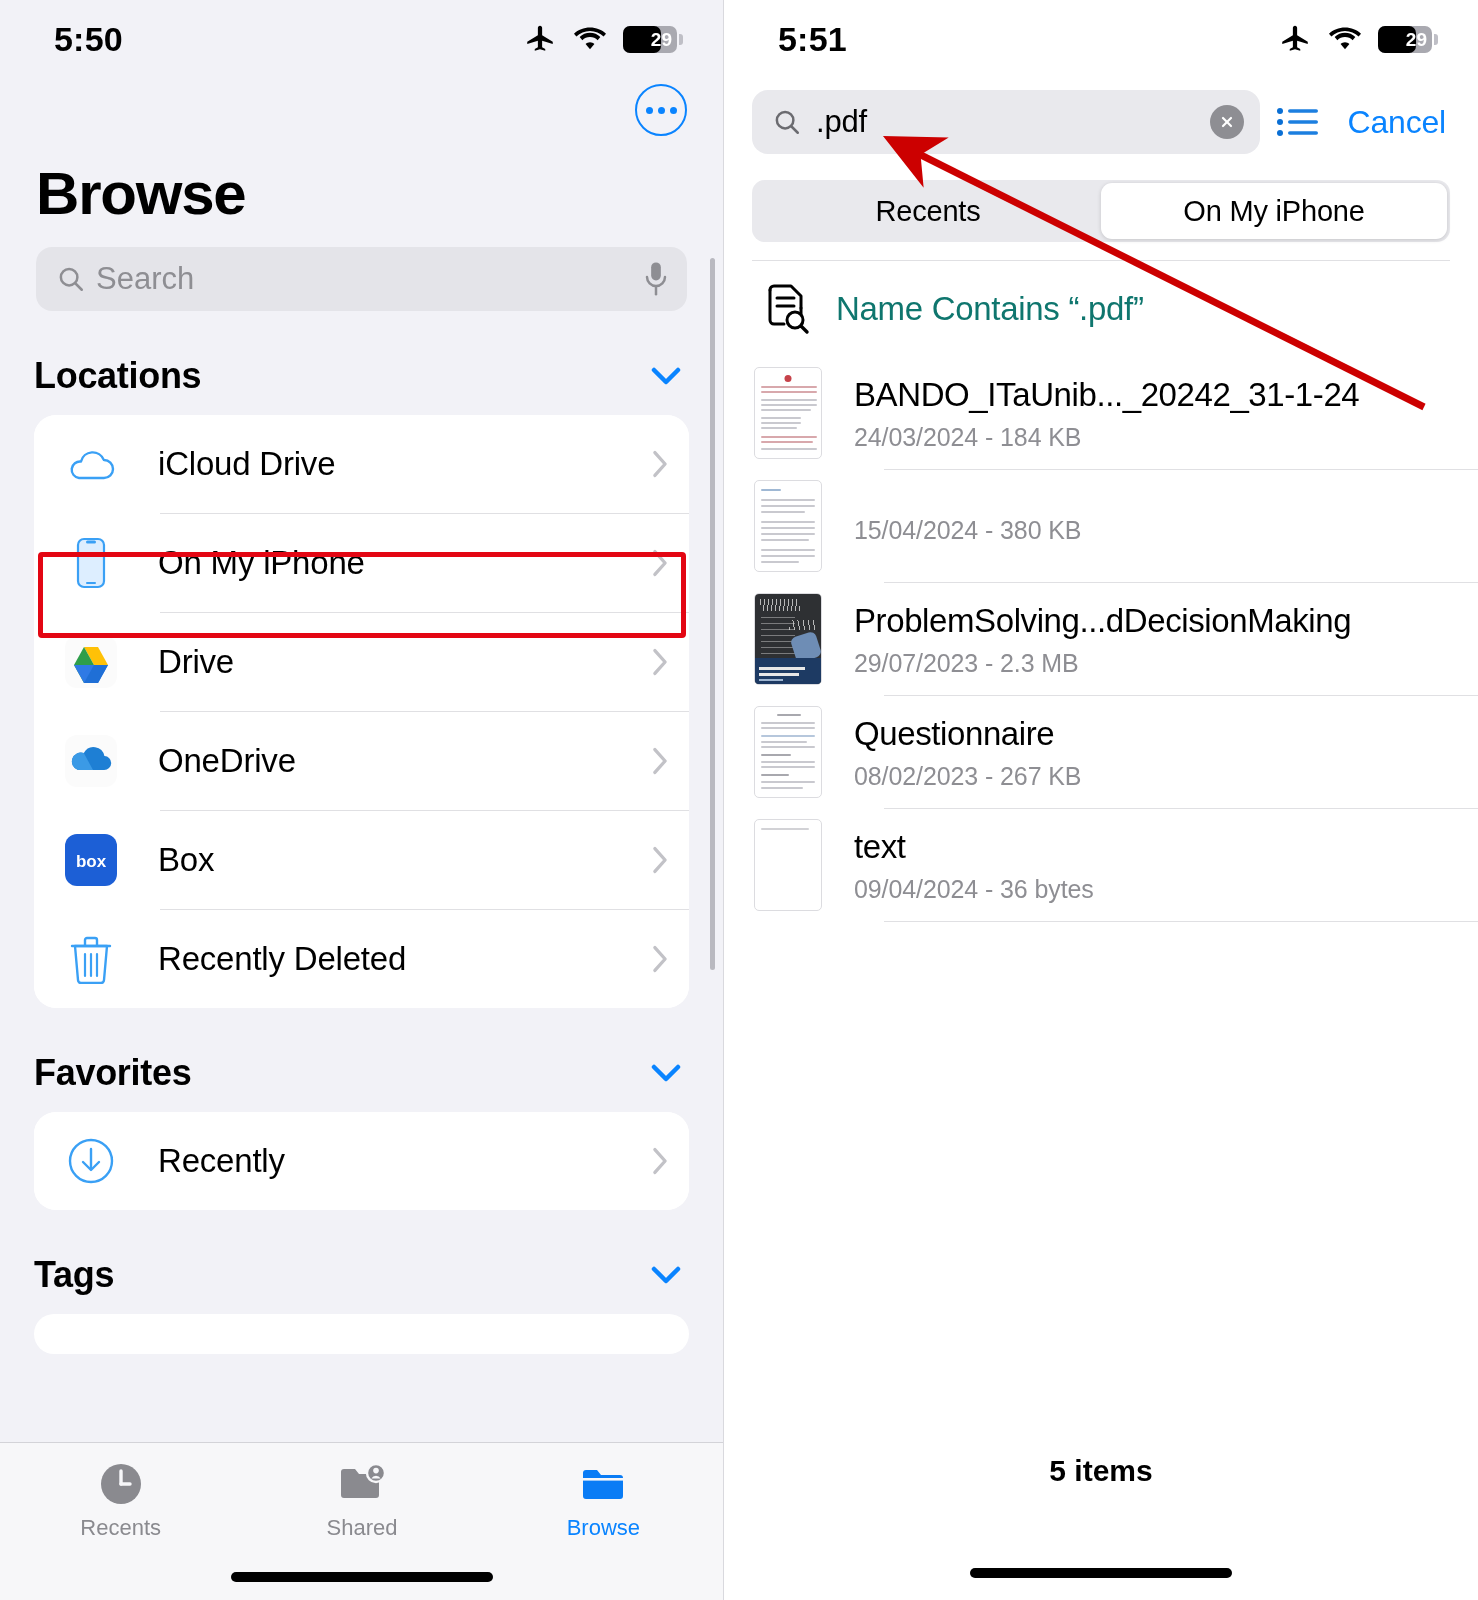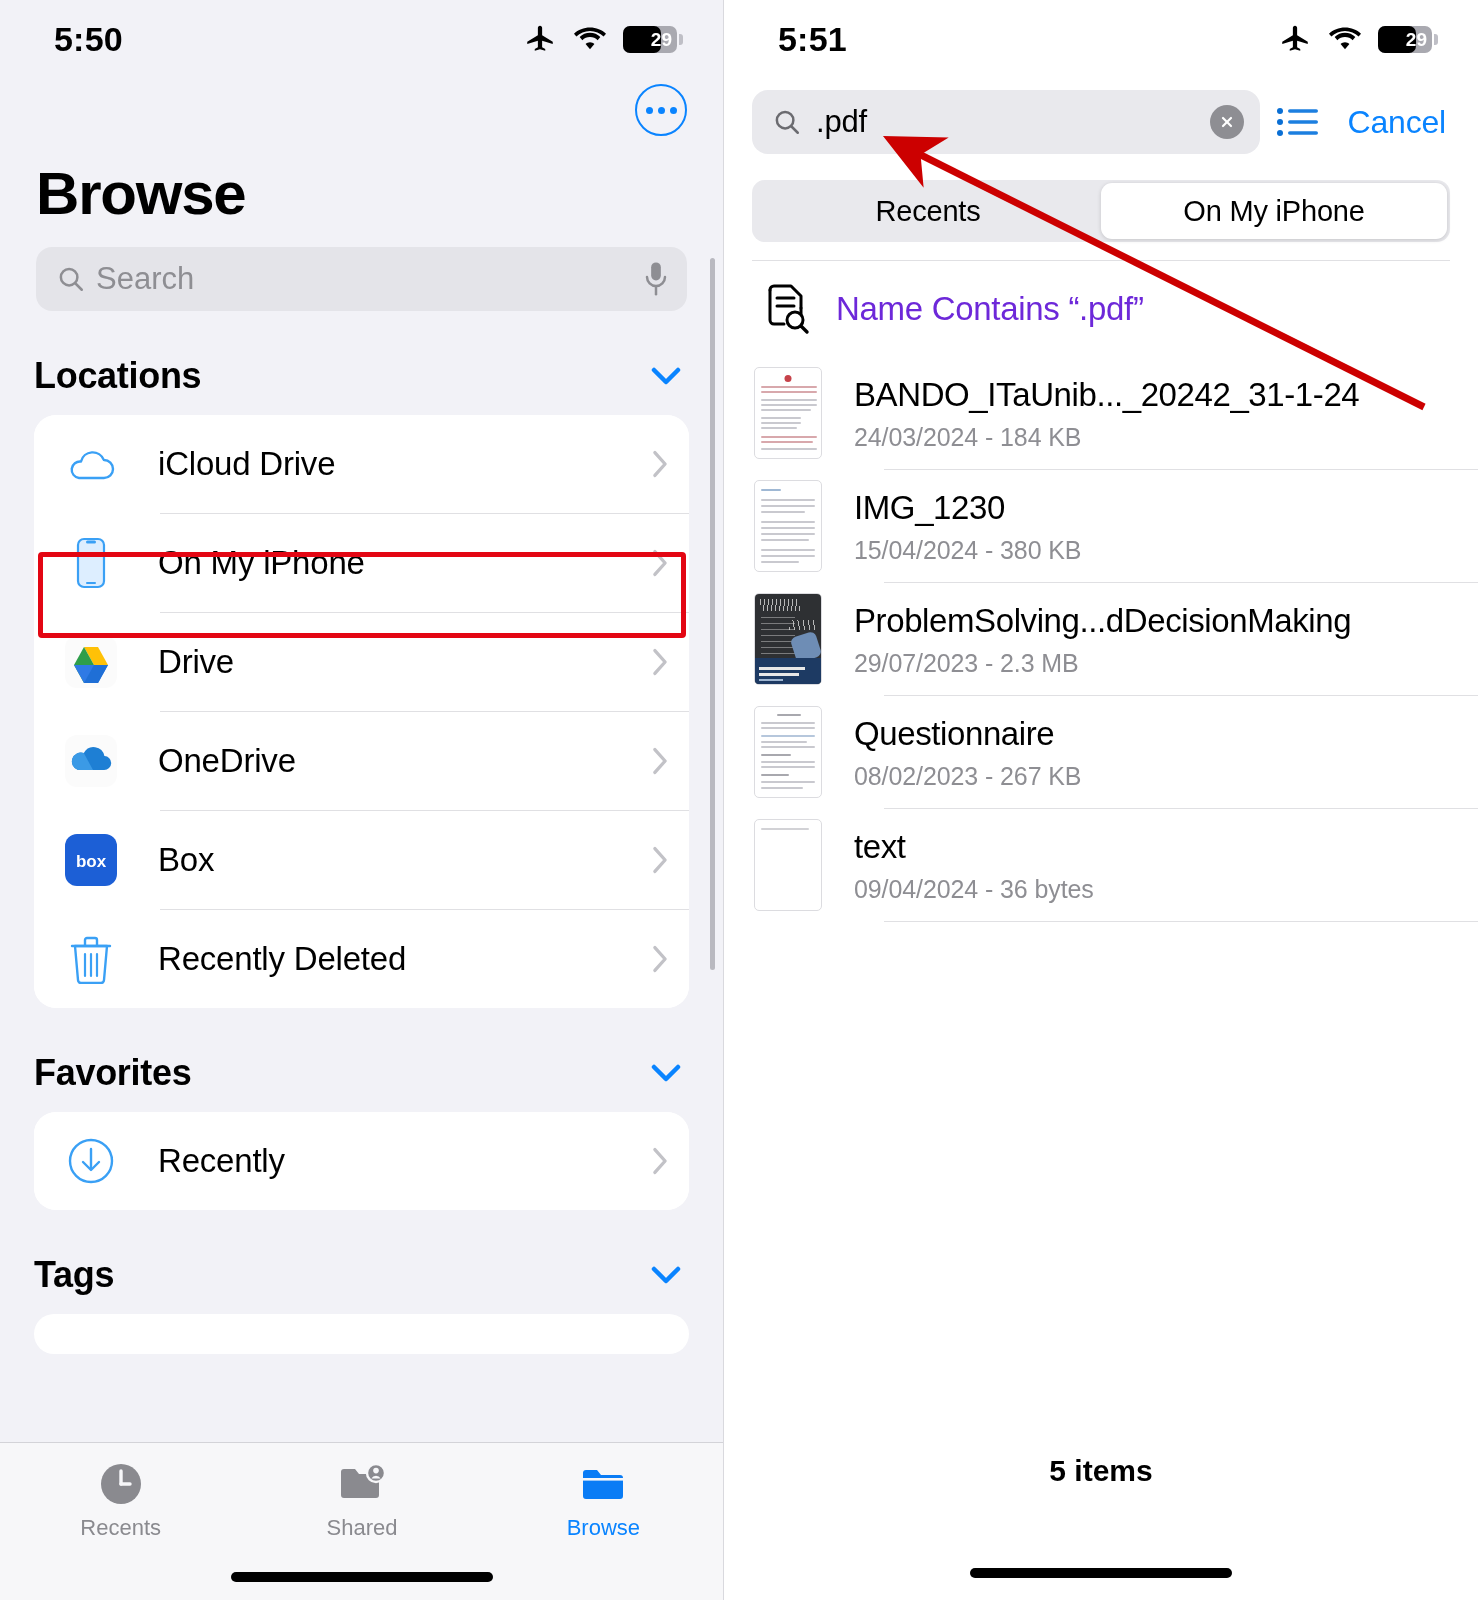--- a/index.html
+++ b/index.html
@@ -147,21 +147,21 @@
     font-size:29px; color:#000; border-radius:11px; letter-spacing:-.2px;
   }
   .seg.active{ background:#fff; box-shadow:0 1px 4px rgba(0,0,0,.16); }
 
   .r-hairline{ height:1px; background:#e0e0e3; margin:18px 28px 0 28px; }
 
   
   .namecontains{
     display:flex; align-items:center; gap:26px; padding:22px 0 22px 40px;
   }
-  .namecontains .nc-text{ font-size:33px; color:#6d28d9; letter-spacing:-.3px; }
+  .namecontains .nc-text{ font-size:33px; color:#0f766e; letter-spacing:-.3px; }
 
   
   .filelist{ padding-left:30px; }
   .fileitem{ display:flex; align-items:center; gap:0; height:112px; }
   .thumb{
     width:68px; height:92px; background:#fff;
     border:1px solid #dcdce0; border-radius:5px; overflow:hidden;
     position:relative; flex:0 0 68px;
   }
   .thumb .tl{ position:absolute; left:6px; height:2px; background:#c9c9cf; border-radius:1px; }
@@ -511,21 +511,20 @@
           <div class="tl" style="top:30px;width:44px"></div>
           <div class="tl" style="top:40px;width:54px"></div>
           <div class="tl" style="top:46px;width:54px"></div>
           <div class="tl" style="top:52px;width:54px"></div>
           <div class="tl" style="top:58px;width:48px"></div>
           <div class="tl" style="top:68px;width:54px"></div>
           <div class="tl" style="top:74px;width:54px"></div>
           <div class="tl" style="top:80px;width:38px"></div>
         </div>
         <div class="finfo">
-          <div class="fname">IMG_1230</div>
           <div class="fmeta">15/04/2024 - 380 KB</div>
         </div>
       </div>
       <div class="fsep"></div>
 
       <div class="fileitem">
         <div class="thumb">
           <div style="position:absolute;inset:0;background:#2e3033"></div>
           <div style="position:absolute;left:5px;top:5px;width:40px;height:12px;background:repeating-linear-gradient(95deg,#cfcfcf 0 1px,transparent 1px 4px);opacity:.85"></div>
           <div style="position:absolute;left:6px;top:22px;width:34px;height:38px;background:repeating-linear-gradient(0deg,#b9b9b9 0 1px,transparent 1px 6px);opacity:.55"></div>

